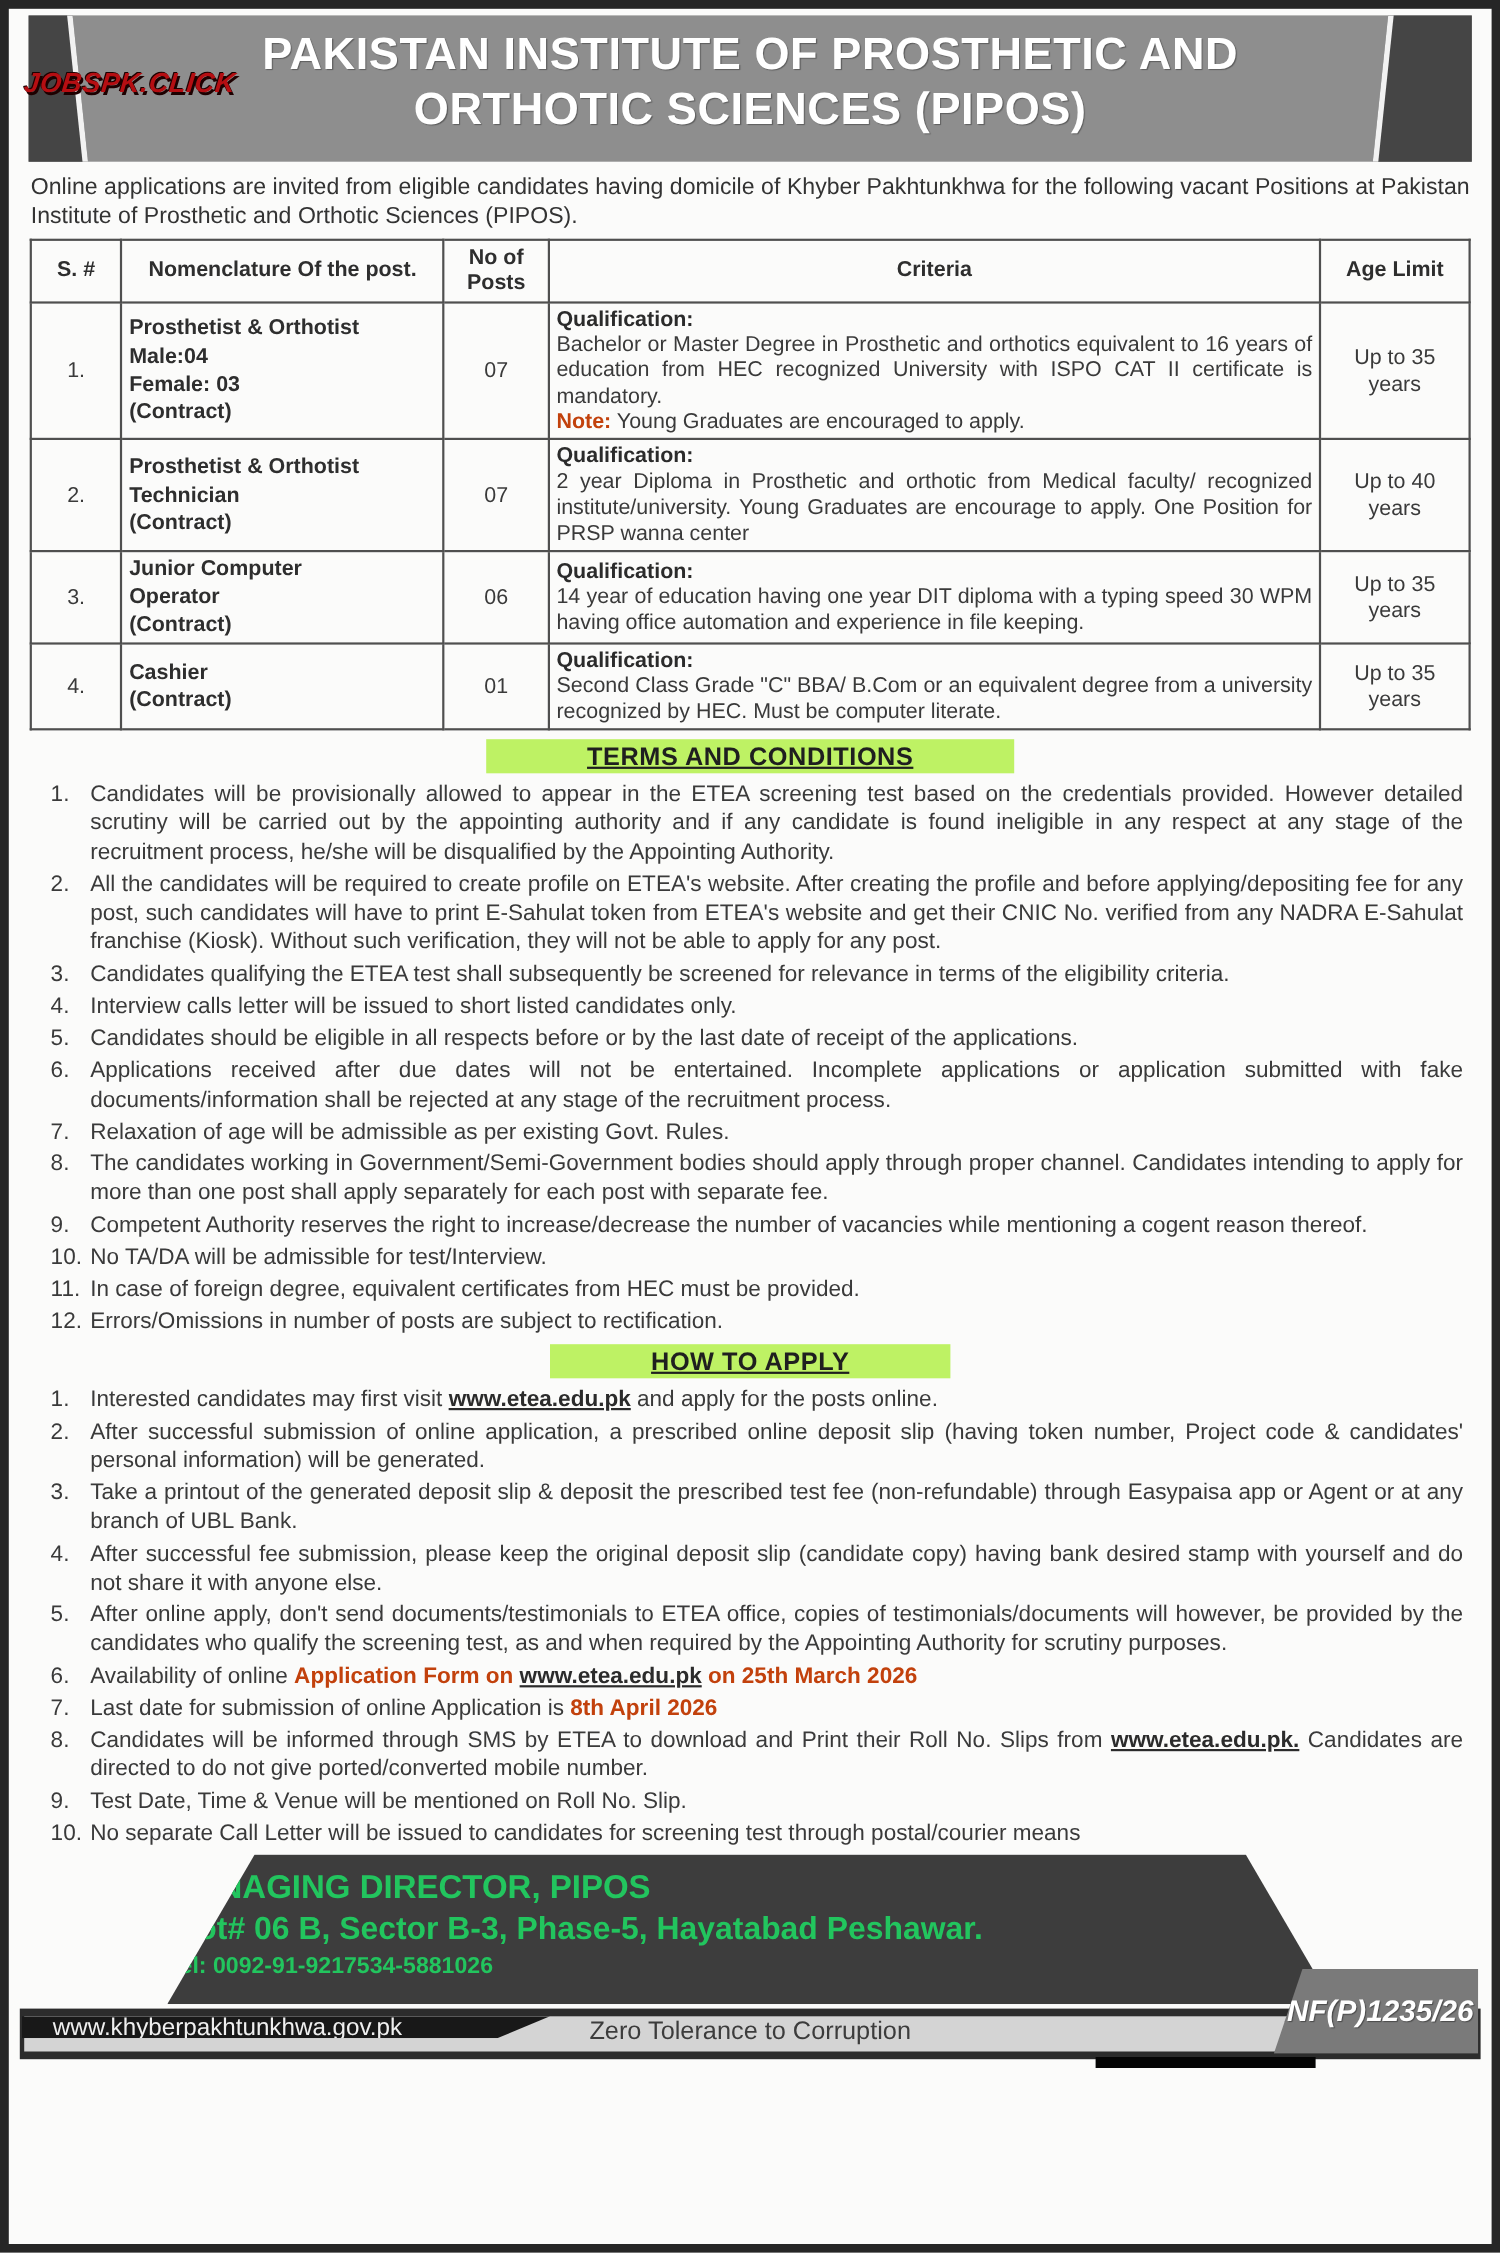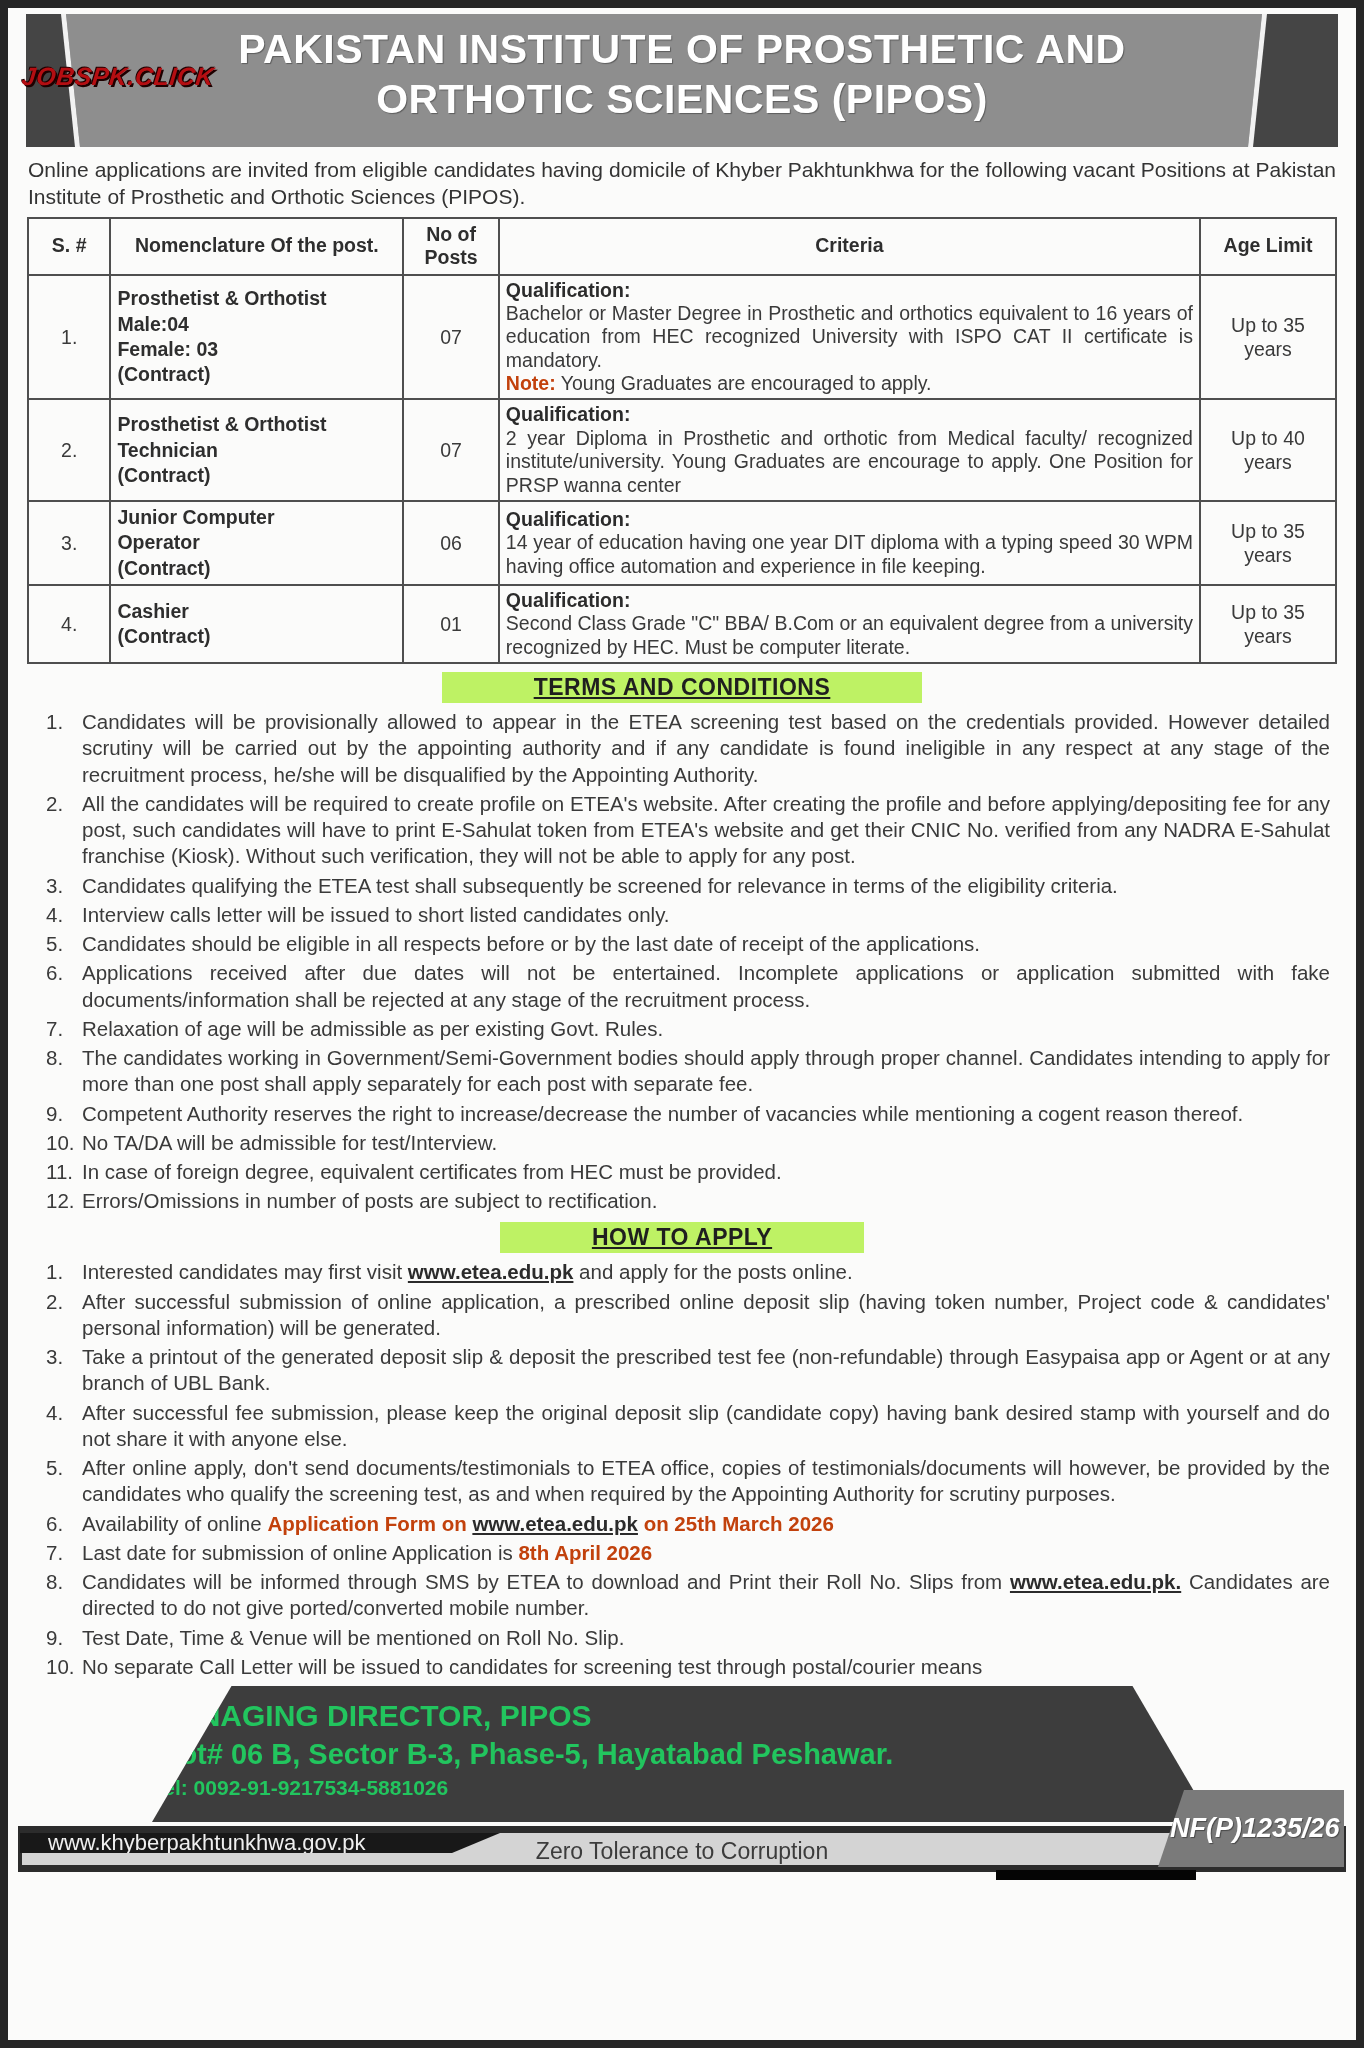--- a/index.html
+++ b/index.html
@@ -53,21 +53,21 @@
   .sig{position:absolute;left:50%;transform:translateX(-50%);top:0;width:1060px;height:136px;
     background:#3d3d3d;clip-path:polygon(7.5% 0,92.5% 0,100% 100%,0 100%);
     color:#22c55e;text-align:left;font-weight:bold;padding-top:10px;box-sizing:border-box;}
   .sig .l1{font-size:30px;line-height:1.3;}
   .sig .l2{font-size:29px;line-height:1.35;}
   .sig .l3{font-size:21px;line-height:1.35;}
 
   
   .bottom-bar{position:relative;height:46px;margin:0 0 0 0;background:#2c2c2c;}
   .bar-center{position:absolute;left:4px;right:4px;top:7px;bottom:7px;background:#d4d4d4;
-    display:flex;align-items:flex-end;justify-content:center;font-size:23px;color:#3c3c3c;}
+    display:flex;align-items:flex-start;justify-content:center;font-size:23px;color:#3c3c3c;}
   .bar-left{position:absolute;left:2px;top:7px;bottom:19px;width:480px;background:#181818;
     clip-path:polygon(0 0,100% 0,90% 100%,0 100%);display:flex;align-items:center;
     color:#efefef;font-size:22px;padding-left:28px;box-sizing:border-box;z-index:2;}
   .bar-ref{position:absolute;right:2px;top:-36px;bottom:5px;width:186px;background:#7a7a7a;
     clip-path:polygon(14% 0,100% 0,100% 100%,0 100%);display:flex;align-items:center;justify-content:center;
     color:#fff;font-weight:bold;font-style:italic;font-size:27px;z-index:3;
     text-shadow:1px 1px 1px rgba(0,0,0,.4);}
   .notch{position:absolute;right:150px;bottom:-8px;width:200px;height:10px;background:#050505;}
 </style>
 </head>

